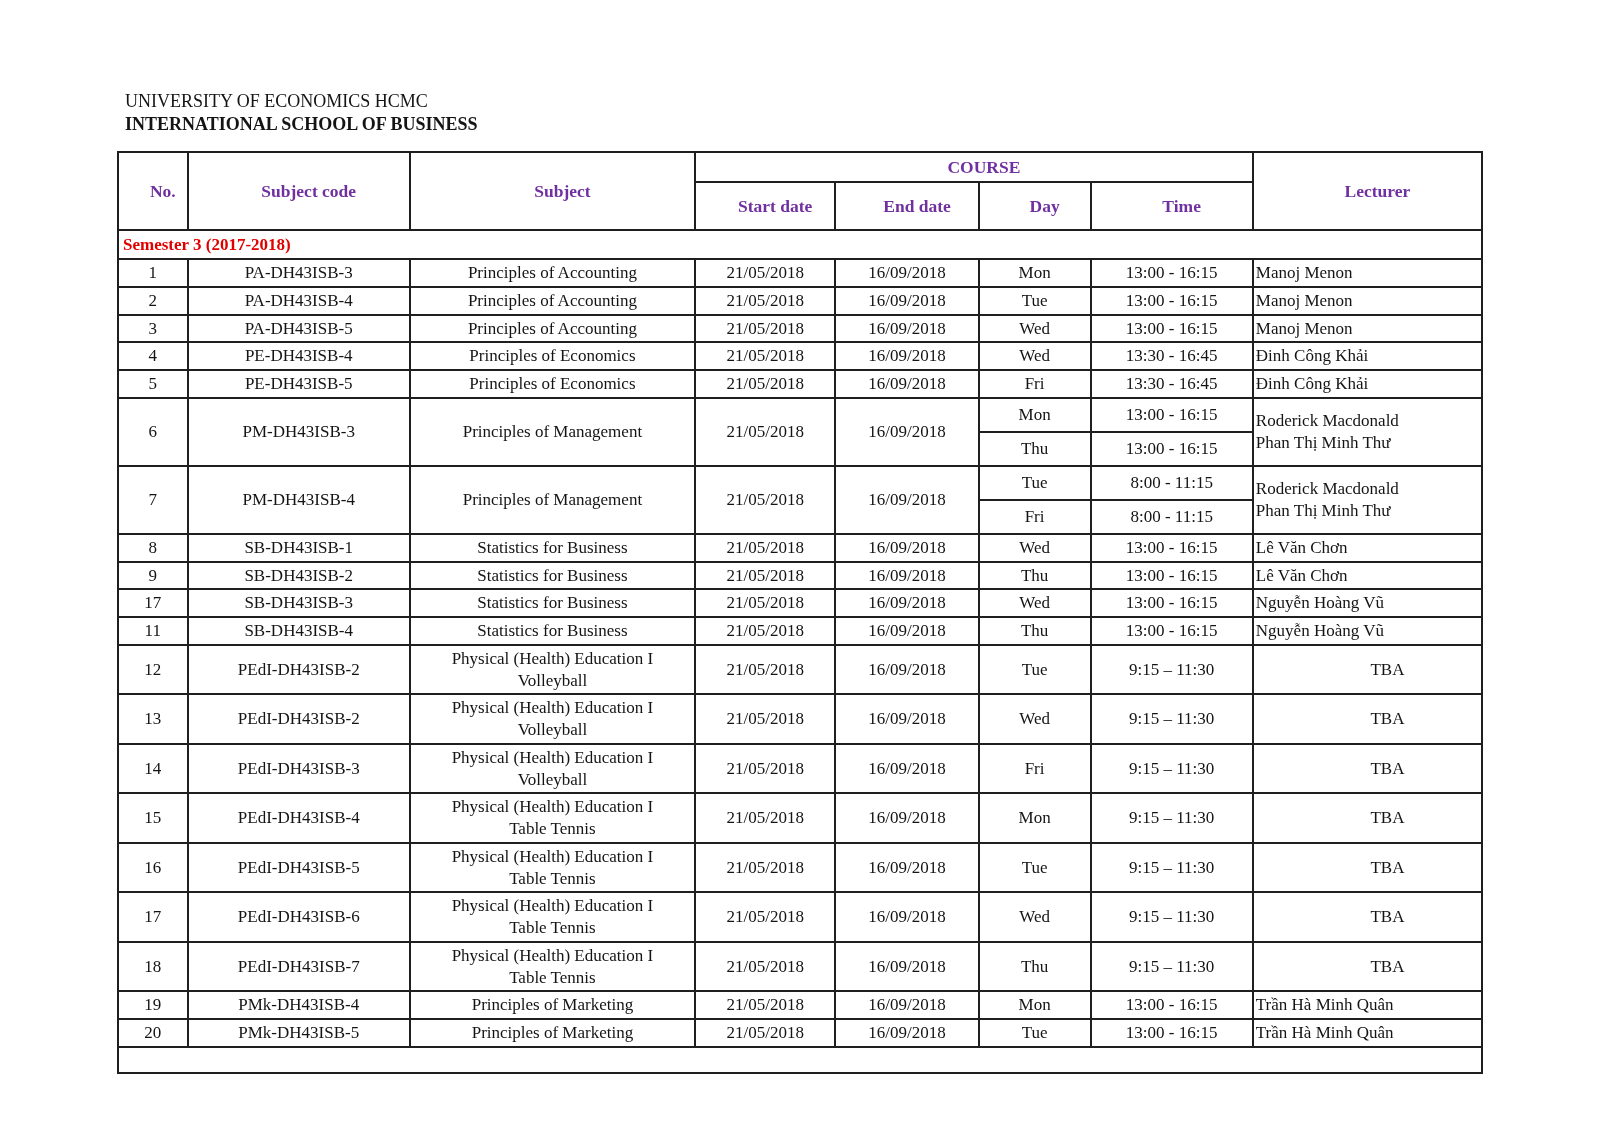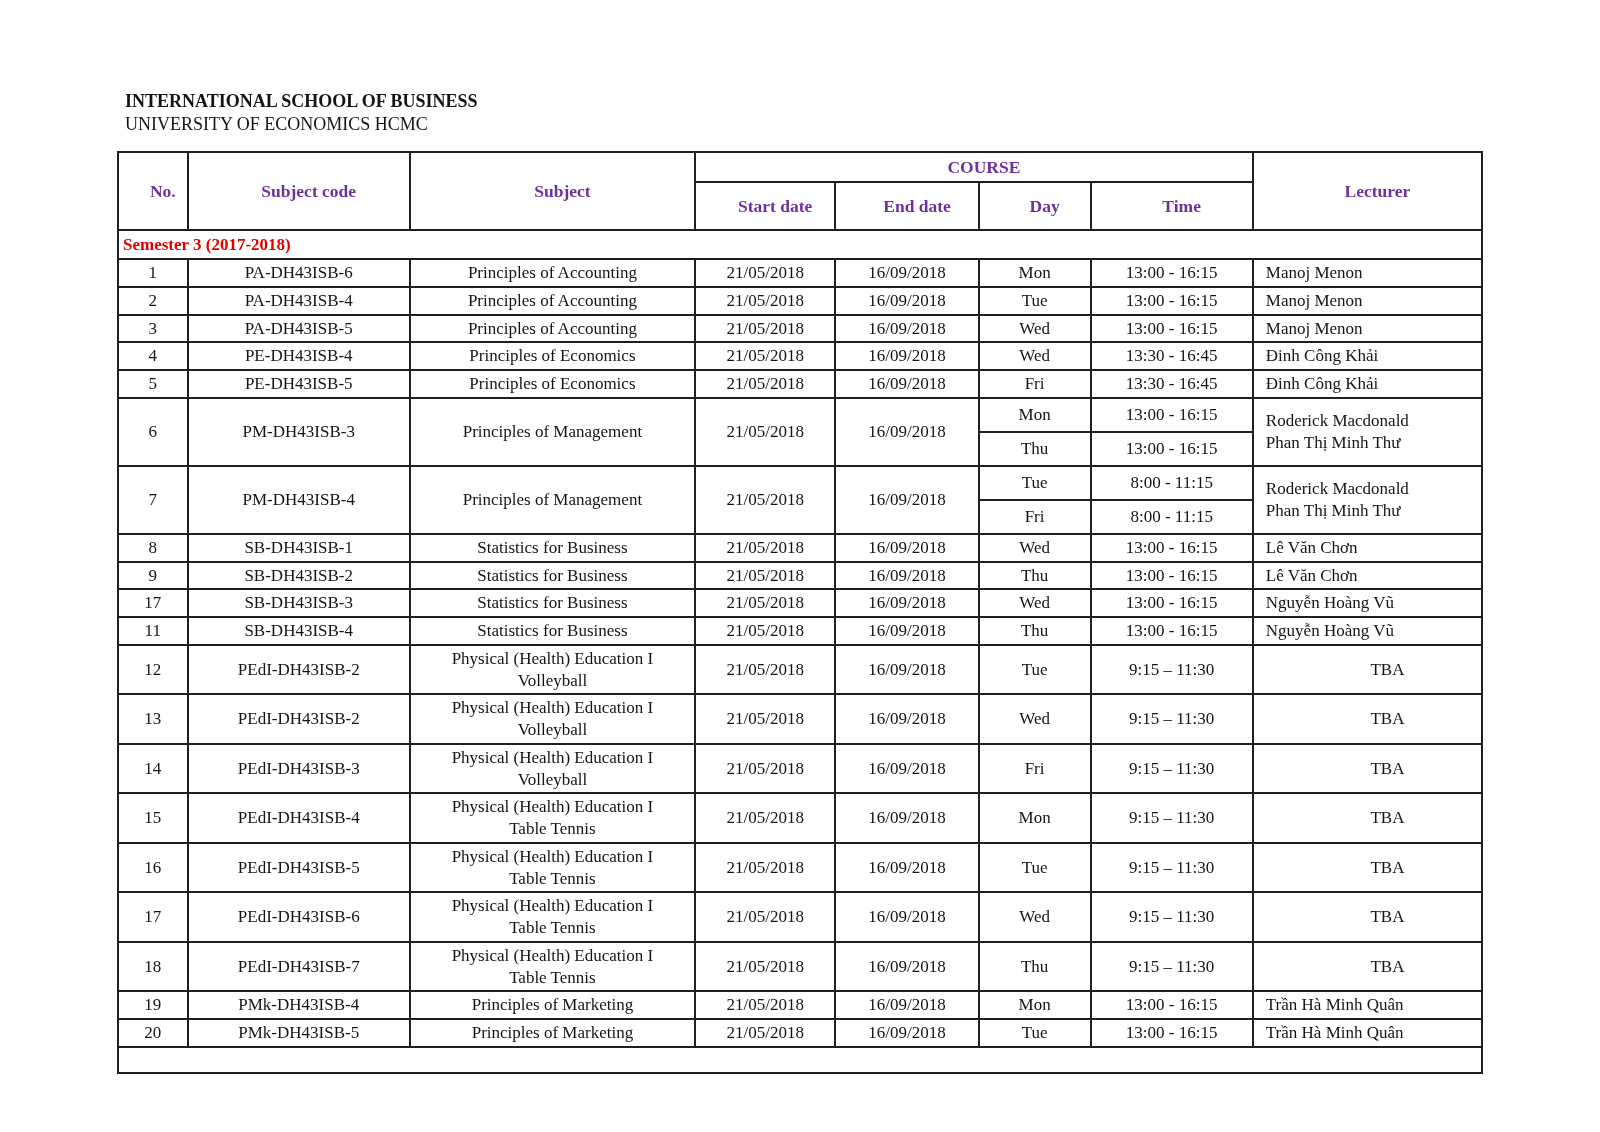--- a/index.html
+++ b/index.html
@@ -22,32 +22,32 @@
     font-size:17px;text-align:center;vertical-align:middle;
     padding:2px 4px;line-height:1.28;overflow:hidden;
   }
   .sched th{color:var(--purple,#7030A0);font-size:17.5px;font-weight:bold;padding-left:24px;}
   .th-course{height:24px;}
   .th-sub{height:42px;}
   tr.section td{
     color:var(--red,#E00000);font-weight:bold;text-align:left;
     height:23px;
   }
-  td.al{text-align:left;padding-left:12px;}
+  td.al{text-align:left;padding-left:2px;}
   td.ac{text-align:center;padding-left:44px;}
   td.sess{height:28px;}
   tr.empty-row td{height:20px;}
 </style>
 </head>
 <body>
 
 <div class="page">
   <div class="doc">
+    <div class="hline">UNIVERSITY OF ECONOMICS HCMC</div>
     <div class="hline school">INTERNATIONAL SCHOOL OF BUSINESS</div>
-    <div class="hline">UNIVERSITY OF ECONOMICS HCMC</div>
 
     <table class="sched">
       <colgroup>
         <col style="width:5.1%">
         <col style="width:16.3%">
         <col style="width:20.9%">
         <col style="width:10.3%">
         <col style="width:10.5%">
         <col style="width:8.2%">
         <col style="width:11.9%">
@@ -71,21 +71,21 @@
       <tbody id="sched-body">
         <tr class="section">
           <td colspan="8">Semester 3 (2017-2018)</td>
         </tr>
 
       <tr>
             <td>
               <div>1</div>
             </td>
             <td>
-              <div>PA-DH43ISB-6</div>
+              <div>PA-DH43ISB-3</div>
             </td>
             <td>
               <div>Principles of Accounting</div>
             </td>
             <td>
               <div>21/05/2018</div>
             </td>
             <td>
               <div>16/09/2018</div>
             </td>

